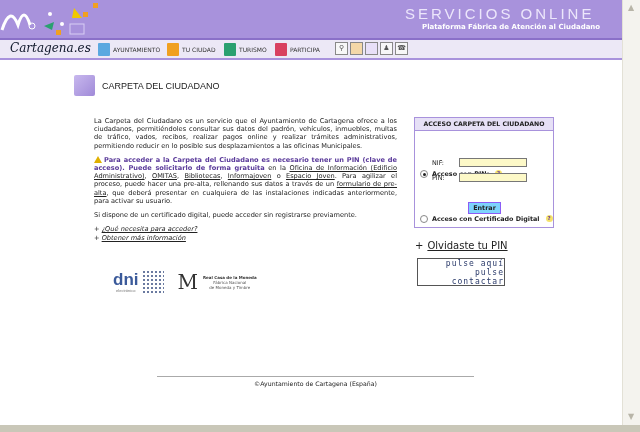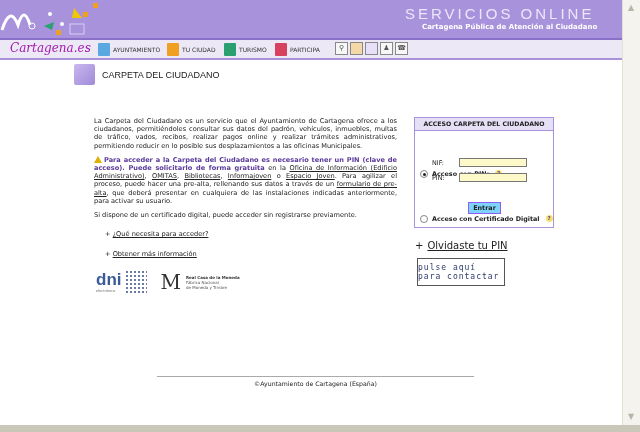--- a/index.html
+++ b/index.html
@@ -7,59 +7,59 @@
   .page { position:absolute; left:0; top:0; width:623px; height:425px; background:#fff; }
   .scrollbar { position:absolute; right:0; top:0; width:17px; height:425px; background:#f4f3ee; border-left:1px solid #e3e1d6; }
   .scrollbar .arrow { position:absolute; left:2px; width:12px; height:12px; color:#b8b5a8; font-size:8px; text-align:center; line-height:12px; }
   .statusbar { position:absolute; left:0; bottom:0; width:640px; height:7px; background:#c9c7b8; }
 
   .banner { position:absolute; left:0; top:0; width:623px; height:38px; background:#a892dc; border-bottom:2px solid #8a70c8; }
   .banner .title { position:absolute; left:405px; top:5px; color:#ece6fb; font-size:15px; letter-spacing:3px; font-family:"Liberation Sans", sans-serif; }
   .banner .subtitle { position:absolute; left:422px; top:23px; color:#fff; font-size:7px; font-weight:bold; }
   .deco { position:absolute; }
   .navbar { position:absolute; left:0; top:40px; width:623px; height:18px; background:#ece8f6; border-bottom:2px solid #a892dc; }
-  .logo { position:absolute; left:10px; top:1px; font-family:"DejaVu Serif", serif; font-style:italic; font-size:12px; color:#a21caf; }
+  .logo { position:absolute; left:10px; top:1px; font-family:"DejaVu Serif", serif; font-style:italic; font-size:12px; color:#0f172a; }
   .navitem { position:absolute; top:2px; height:14px; display:flex; align-items:center; font-size:6px; color:#333; }
   .navitem .ico { width:12px; height:13px; margin-right:3px; border-radius:1px; display:inline-block; }
   .tool { position:absolute; top:2px; width:11px; height:11px; border:1px solid #888; background:#f7f7f7; font-size:7px; text-align:center; line-height:11px; color:#555; }
 
-  .heading { position:absolute; left:74px; top:64px; display:flex; align-items:center;justify-content:flex-end; }
+  .heading { position:absolute; left:74px; top:75px; display:flex; align-items:center;justify-content:flex-end; }
   .folder { width:21px; height:21px; background:linear-gradient(135deg,#c8b8ee,#a08ad8); border-radius:2px; margin-right:7px; }
   .heading .txt { font-size:9px; color:#222; font-family:"Liberation Sans", sans-serif; }
 
   .main { position:absolute; left:94px; top:117px; width:303px; font-size:6.6px; line-height:8.2px; color:#222; text-align:justify; }
   .main p { margin:0 0 6px 0; }
   .warn { color:#5a3a9a; font-weight:bold;margin-top:44px; }
   .warn-ico { display:inline-block; width:0; height:0; border-left:4px solid transparent; border-right:4px solid transparent; border-bottom:7px solid #e0b000; vertical-align:-1px; margin-right:2px; }
   .main a { color:#222; text-decoration:underline; }
   .links { list-style:none; margin:0; padding:0; }
-  .links li { margin:11px; line-height:8.5px; }
+  .links li { margin:0; line-height:8.5px;font-style:italic; }
 
-  .logos { position:absolute; left:96px; top:270px; display:flex; align-items:center; }
+  .logos { position:absolute; left:113px; top:270px; display:flex; align-items:center;text-align:center; }
   .dni { font-family:"Liberation Sans", sans-serif; font-weight:bold; font-size:17px; color:#3b5a9a; position:relative; line-height:17px; }
   .dni small { display:block; font-size:4px; color:#777; font-weight:normal; line-height:5px; }
   .dots { width:22px; height:24px; margin-left:3px; background-image:radial-gradient(circle,#6a7aa0 1px,transparent 1.3px); background-size:4px 4px; }
   .fnmt { display:flex; align-items:center; margin-left:14px; }
   .fnmt .m { font-family:"DejaVu Serif", serif; font-size:20px; color:#333; margin-right:5px; }
   .fnmt .t { font-size:4px; line-height:5px; color:#555; }
   .fnmt .t b { color:#333; }
 
   .box { position:absolute; left:414px; top:117px; width:138px; height:109px; border:1px solid #a892dc; background:#fff; }
   .box .hdr { height:12px; background:#e6e0f6; border-bottom:1px solid #a892dc; font-size:6.2px; font-weight:bold; color:#222; text-align:center; line-height:12px; }
   .radio-row { position:absolute; left:5px; font-size:6.4px; font-weight:bold; color:#222; display:flex; align-items:flex-start;margin-top:24px; }
   .radio { width:6px; height:6px; border:1px solid #888; border-radius:50%; margin-right:4px; background:#fff; position:relative; }
   .radio.on::after { content:""; position:absolute; left:1.5px; top:1.5px; width:3px; height:3px; border-radius:50%; background:#222; }
   .help { display:inline-block; width:7px; height:7px; border-radius:50%; background:#f5e26a; color:#6a3aa0; font-size:5.5px; text-align:center; line-height:7px; margin-left:6px; font-weight:bold; }
   .field-label { position:absolute; left:17px; font-size:6.4px; color:#222; }
   .field { position:absolute; left:44px; width:66px; height:7px; border:1px solid #777; background:#fdf9c8; }
   .btn { position:absolute; left:53px; top:84px; width:31px; height:10px; border:1px solid #8b5cf6; background:#7dd3fc; font-size:6.4px; font-weight:bold; text-align:center; line-height:10px; color:#222; }
 
   .forgot { position:absolute; left:415px; top:240px; font-size:10px; color:#222; }
   .forgot a { color:#222; text-decoration:underline; margin-left:4px; }
-  .contact { position:absolute; left:417px; top:258px; width:86px; height:26px; border:1px solid #555; background:#fff; color:#2a3a6a; font-family:"DejaVu Sans Mono", monospace; font-size:8px; line-height:9px; text-align:left; display:flex; flex-direction:column; justify-content:center; letter-spacing:1px; }
+  .contact { position:absolute; left:417px; top:258px; width:86px; height:26px; border:1px solid #555; background:#fff; color:#2a3a6a; font-family:"DejaVu Sans Mono", monospace; font-size:8px; line-height:9px; text-align:right; display:flex; flex-direction:column; justify-content:center; letter-spacing:1px; }
 
   .footer-line { position:absolute; left:157px; top:376px; width:317px; height:1px; background:#aaa; }
   .footer { position:absolute; left:157px; top:380px; width:317px; text-align:center; font-size:6.2px; color:#222; }
 </style>
 </head>
 <body>
 
 <div class="page">
 
   <div class="banner">
@@ -69,21 +69,21 @@
       <polygon points="44,26 54,22 52,30" fill="#2aa070"></polygon>
       <polygon points="74,8 82,18 72,18" fill="#f0c800"></polygon>
       <rect x="56" y="30" width="5" height="5" fill="#f0a020"></rect>
       <rect x="83" y="12" width="5" height="5" fill="#f0a020"></rect>
       <rect x="93" y="3" width="5" height="5" fill="#f0a020"></rect>
       <circle cx="50" cy="14" r="2" fill="#fff"></circle>
       <circle cx="62" cy="24" r="2" fill="#fff"></circle>
       <rect x="70" y="24" width="14" height="10" fill="none" stroke="#d8cdf4"></rect>
     </svg>
     <div class="title">SERVICIOS ONLINE</div>
-    <div class="subtitle">Cartagena Pública de Atención al Ciudadano</div>
+    <div class="subtitle">Plataforma Fábrica de Atención al Ciudadano</div>
   </div>
 
   <div class="navbar">
     <div class="logo">Cartagena.es</div>
     <div class="navitem" style="left:98px">
       <span class="ico" style="background:#5aa8e0"></span>
       <span>AYUNTAMIENTO</span>
     </div>
     <div class="navitem" style="left:167px">
       <span class="ico" style="background:#f0a020"></span>
@@ -152,21 +152,21 @@
     </div>
     <div class="btn">Entrar</div>
   </div>
 
   <div class="forgot">
     <span>+</span><a href="#">Olvidaste tu PIN</a>
   </div>
 
   <div class="contact">
     <span>pulse aquí</span>
-    <span>para contactar</span>
+    <span>pulse contactar</span>
   </div>
 
   <div class="footer-line"></div>
   <div class="footer">©Ayuntamiento de Cartagena (España)</div>
 </div>
 
 <div class="scrollbar">
   <div class="arrow" style="top:2px">▲</div>
   <div class="arrow" style="bottom:2px">▼</div>
 </div>

